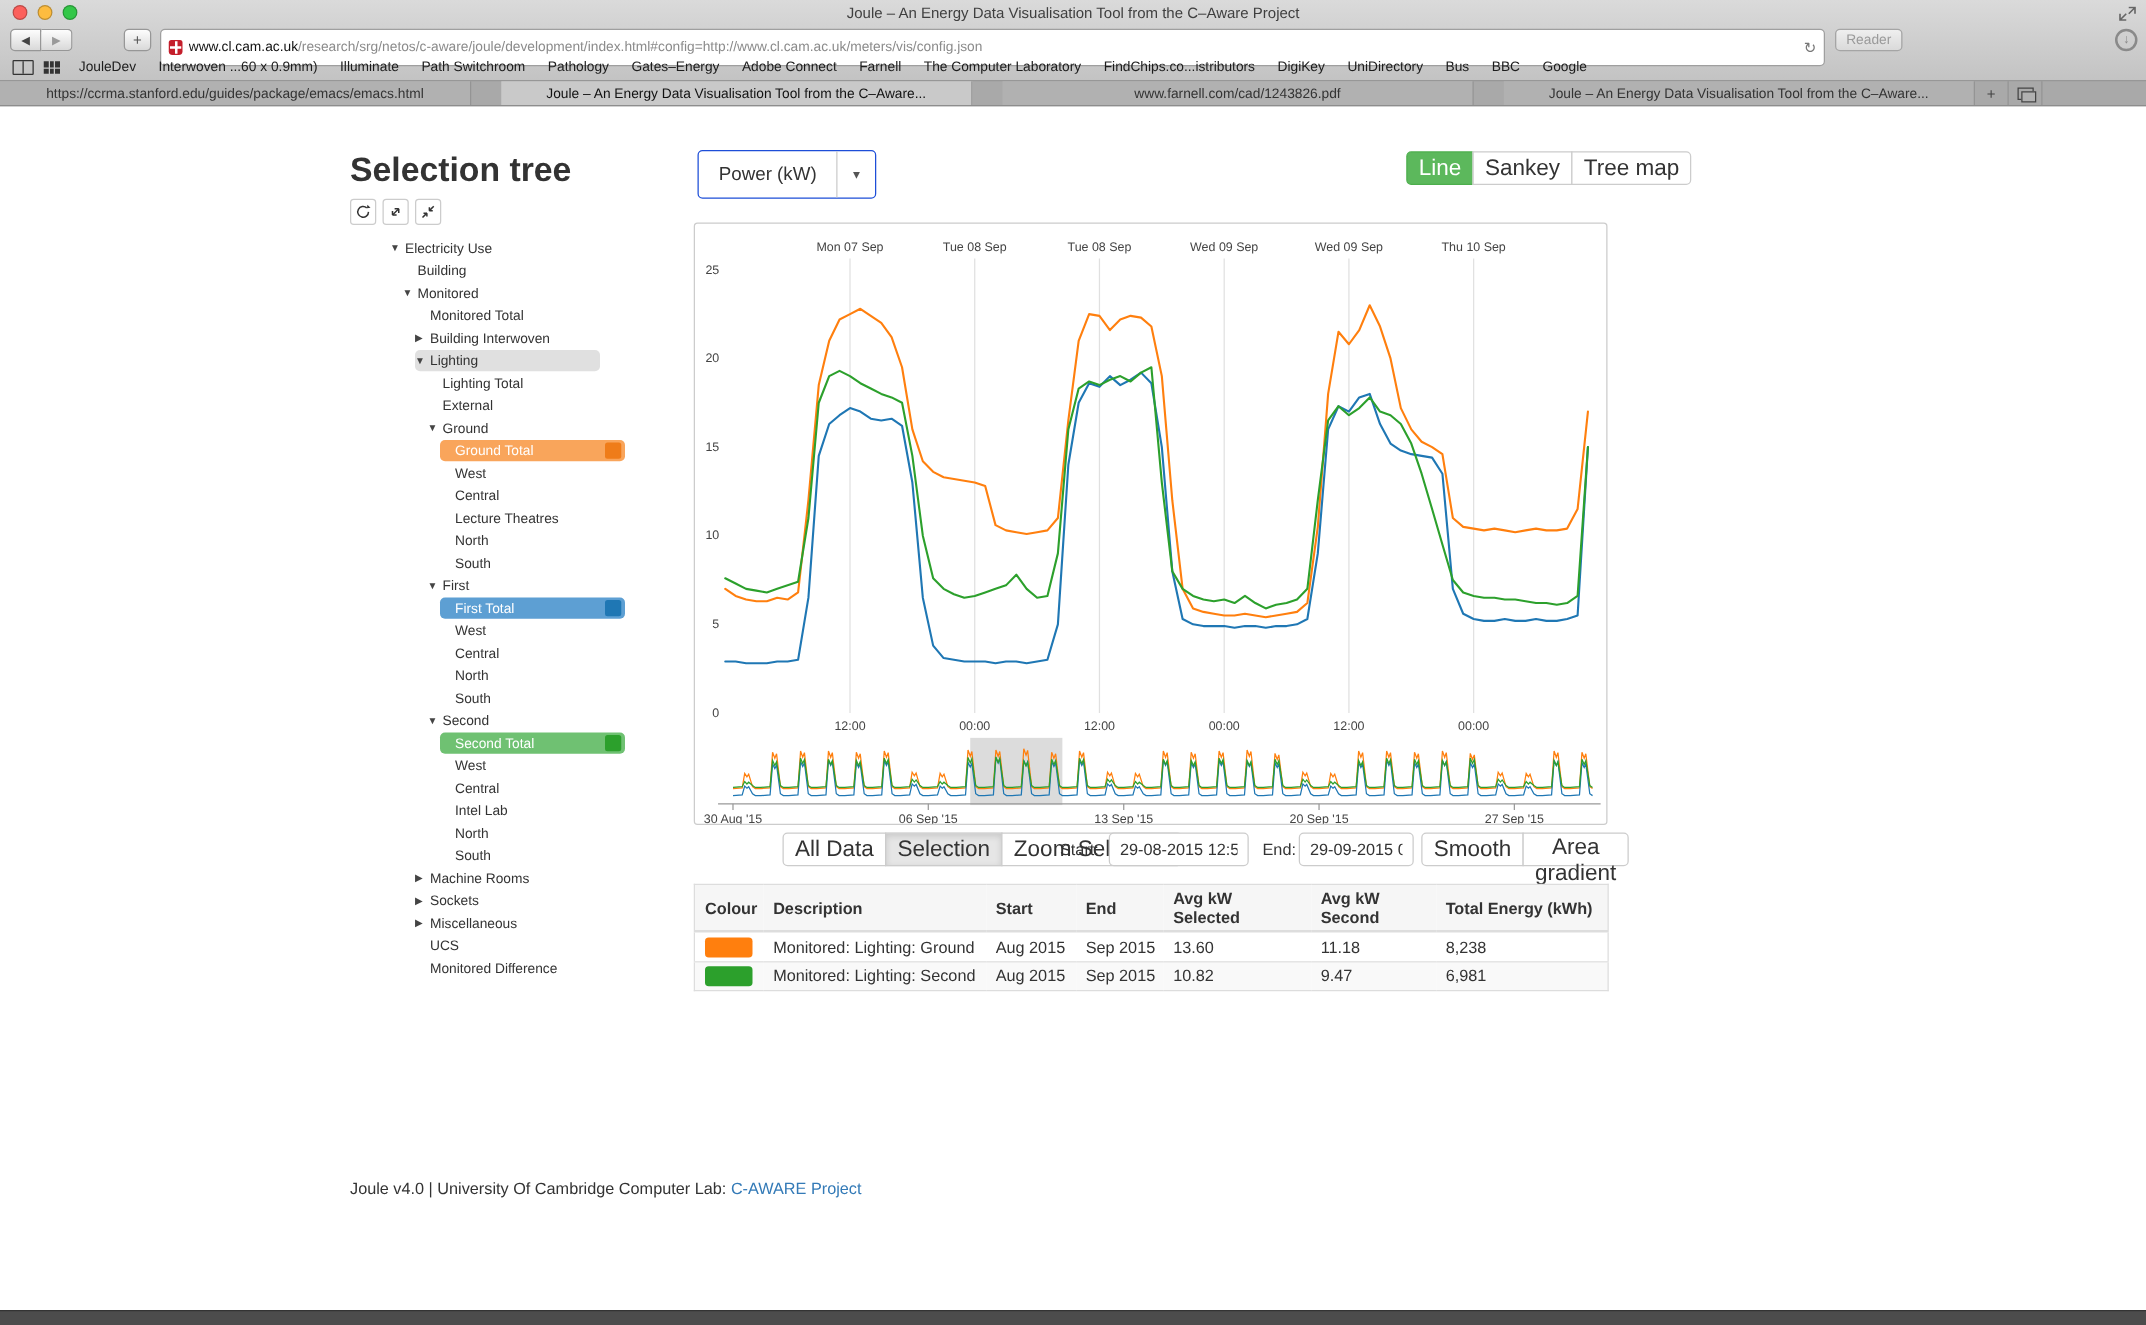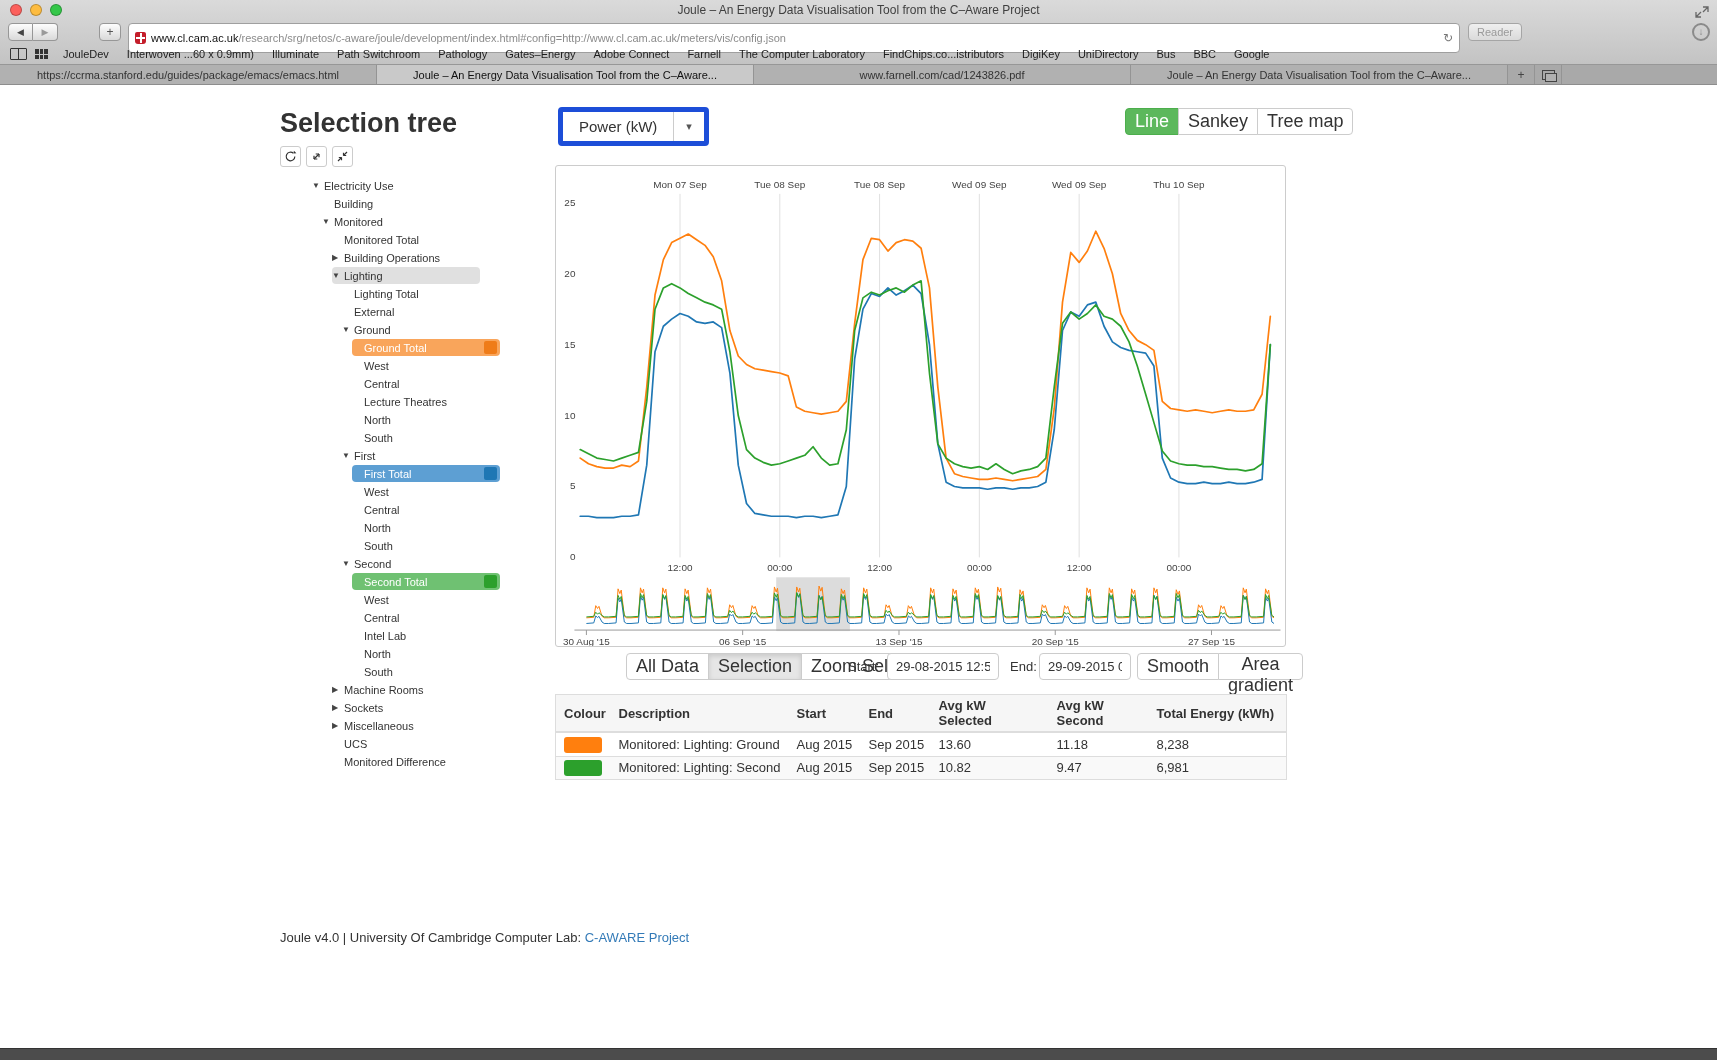--- a/index.html
+++ b/index.html
@@ -50,34 +50,34 @@
     border-top:1px solid #979797;border-bottom:1px solid #8d8d8d;display:flex;box-sizing:border-box;}
   .tab{width:377px;border-right:1px solid #949494;background:#b1b1b1;font-size:11px;color:#333;
     display:flex;align-items:center;justify-content:center;overflow:hidden;box-sizing:border-box;flex:none;}
   .tab.active{background:#c9c9c9;color:#111;}
   .tab-title{white-space:nowrap;overflow:hidden;text-overflow:ellipsis;padding:0 10px;}
   .tabbar-btn{width:26px;border-right:1px solid #949494;color:#444;font-size:12px;display:flex;
     align-items:center;justify-content:center;flex:none;}
   .stack-icon{width:11px;height:8px;border:1px solid #444;position:relative;}
   .stack-icon::after{content:'';position:absolute;left:2px;top:2px;right:-3px;bottom:-3px;border:1px solid #444;background:#b1b1b1;}
   
-  .page{position:absolute;top:85px;left:0;width:100%;height:963px;background:#fff;}
+  .page{position:absolute;top:98px;left:0;width:100%;height:963px;background:#fff;}
   .panel-title{position:absolute;left:280px;top:23px;font-size:27px;font-weight:bold;color:#333;margin:0;}
   .tree-toolbar{position:absolute;left:280px;top:61px;display:flex;gap:5px;}
   .tool-btn{width:21px;height:21px;border:1px solid #ccc;border-radius:3px;background:#fff;
     display:flex;align-items:center;justify-content:center;box-sizing:border-box;}
   .tree{position:absolute;left:308px;top:92px;width:260px;font-size:11px;}
   .tree-row{height:18px;}
   .tree-inner{display:flex;align-items:center;height:17px;}
   .tree-arrow{width:12px;font-size:8px;color:#444;flex:none;}
   .tree-label{white-space:nowrap;}
   .pill{width:148px;border-radius:4px;}
   .tree-swatch{width:13px;height:13px;border-radius:2px;margin-left:auto;margin-right:3px;flex:none;}
   
-  .power-select{position:absolute;left:558px;top:22px;height:39px;border:5px solid #1d4ed8;border-radius:4px;
+  .power-select{position:absolute;left:558px;top:22px;height:39px;border:1px solid #1d4ed8;border-radius:4px;
     display:flex;align-items:stretch;background:#fff;box-sizing:border-box;}
   .ps-label{padding:0 16px;font-size:15px;color:#333;display:flex;align-items:center;}
   .ps-caret{border-left:1px solid #ccc;padding:0 12px;color:#555;display:flex;align-items:center;font-size:11px;}
   
   .btn{height:27px;background:#fff;border:1px solid #ccc;color:#333;font-size:18px;
     font-family:inherit;padding:0 9px;box-sizing:border-box;}
   .grp{display:flex;}
   .grp .btn + .btn{margin-left:-1px;}
   .grp .btn:first-child{border-radius:4px 0 0 4px;}
   .grp .btn:last-child{border-radius:0 4px 4px 0;}
@@ -162,21 +162,21 @@
           <span class="bookmark">DigiKey</span>
           <span class="bookmark">UniDirectory</span>
           <span class="bookmark">Bus</span>
           <span class="bookmark">BBC</span>
           <span class="bookmark">Google</span>
         </span>
     </div>
   </div>
 
   <div class="tabbar">
-    <div style="display:flex;">
+    <div style="display:flex;gap:24px;">
         <div class="tab">
           <span class="tab-title">https://ccrma.stanford.edu/guides/package/emacs/emacs.html</span>
         </div>
         <div class="tab active">
           <span class="tab-title">Joule – An Energy Data Visualisation Tool from the C–Aware...</span>
         </div>
         <div class="tab">
           <span class="tab-title">www.farnell.com/cad/1243826.pdf</span>
         </div>
         <div class="tab">
@@ -236,21 +236,21 @@
         </div>
         <div class="tree-row">
           <div class="tree-inner" style="margin-left:24px;">
             <span class="tree-arrow"></span>
             <span class="tree-label">Monitored Total</span>
           </div>
         </div>
         <div class="tree-row">
           <div class="tree-inner" style="margin-left:24px;">
             <span class="tree-arrow">▶</span>
-            <span class="tree-label">Building Operations</span>
+            <span class="tree-label">Building Interwoven</span>
           </div>
         </div>
         <div class="tree-row">
           <div class="tree-inner pill" style="margin-left:24px;background:#e0e0e0;color:#333333;">
             <span class="tree-arrow">▼</span>
             <span class="tree-label">Lighting</span>
           </div>
         </div>
         <div class="tree-row">
           <div class="tree-inner" style="margin-left:34px;">

